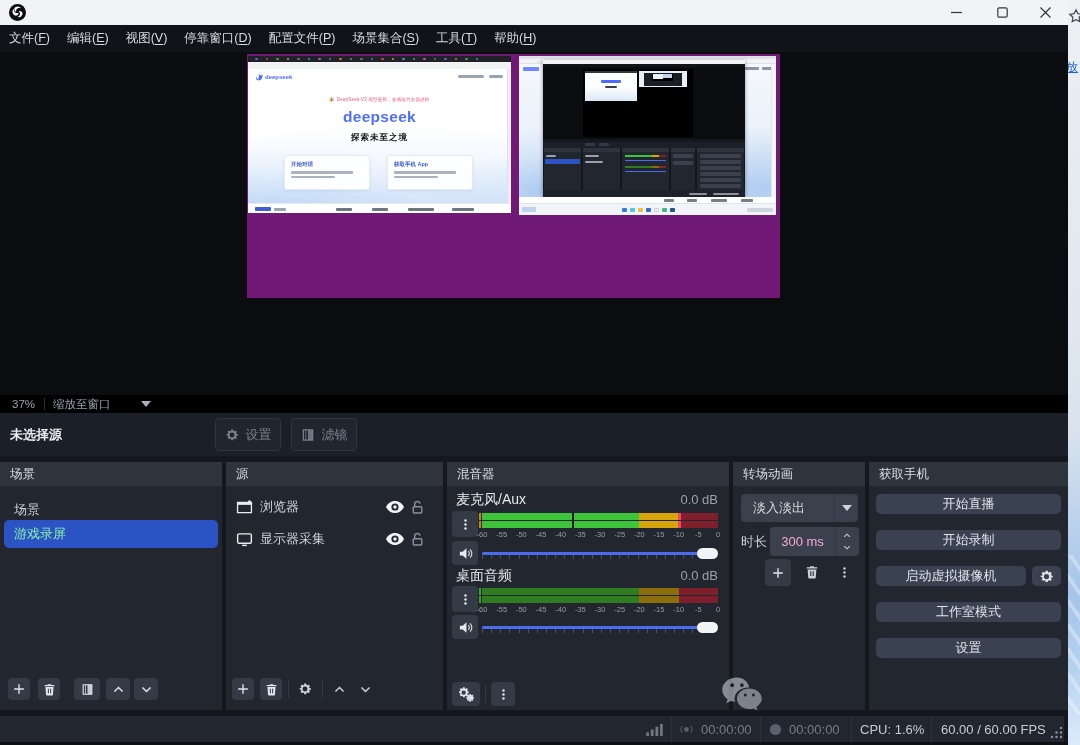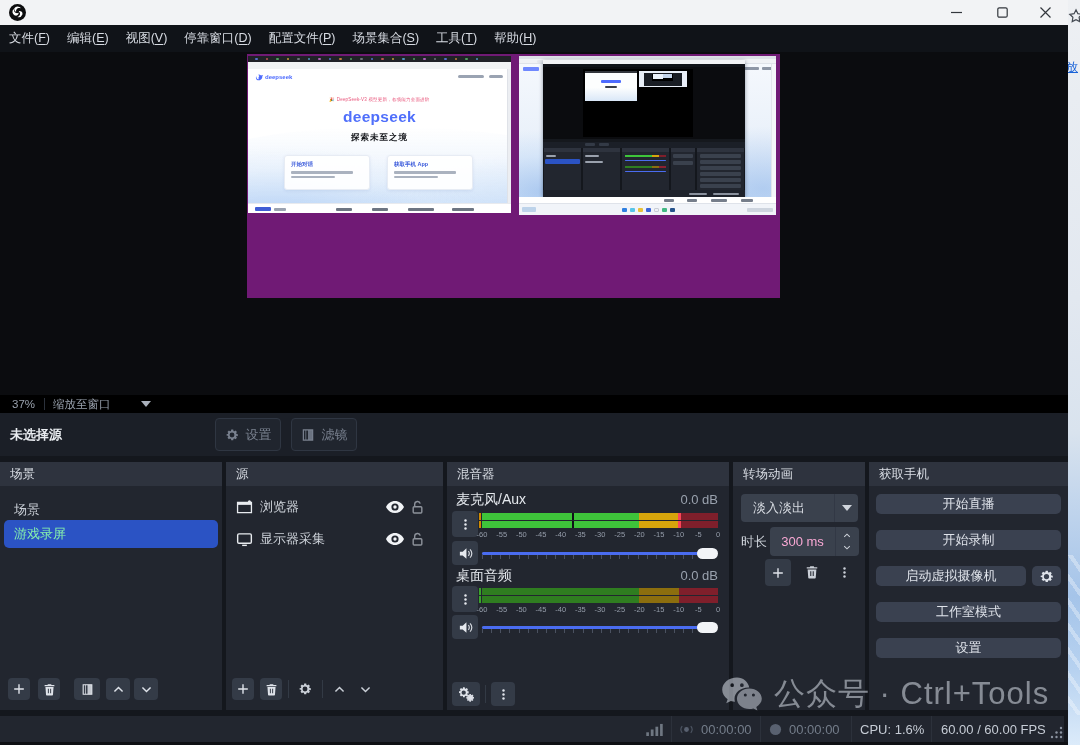--- a/index.html
+++ b/index.html
@@ -861,15 +861,14 @@
           <circle cx="6.5" cy="11" r="1.2"></circle>
           <circle cx="2" cy="11" r="1.2"></circle>
       </g>
     </svg>
   </div>
 
   <div class="abs" id="watermark">
     <svg width="44" height="38" viewBox="0 0 40 34">
         <use href="#i-wechat"></use>
       </svg>
-    <span class="wm-text">公众号 · Ctrl+Tools</span>
   </div>
 </div>
 
 </body></html>

